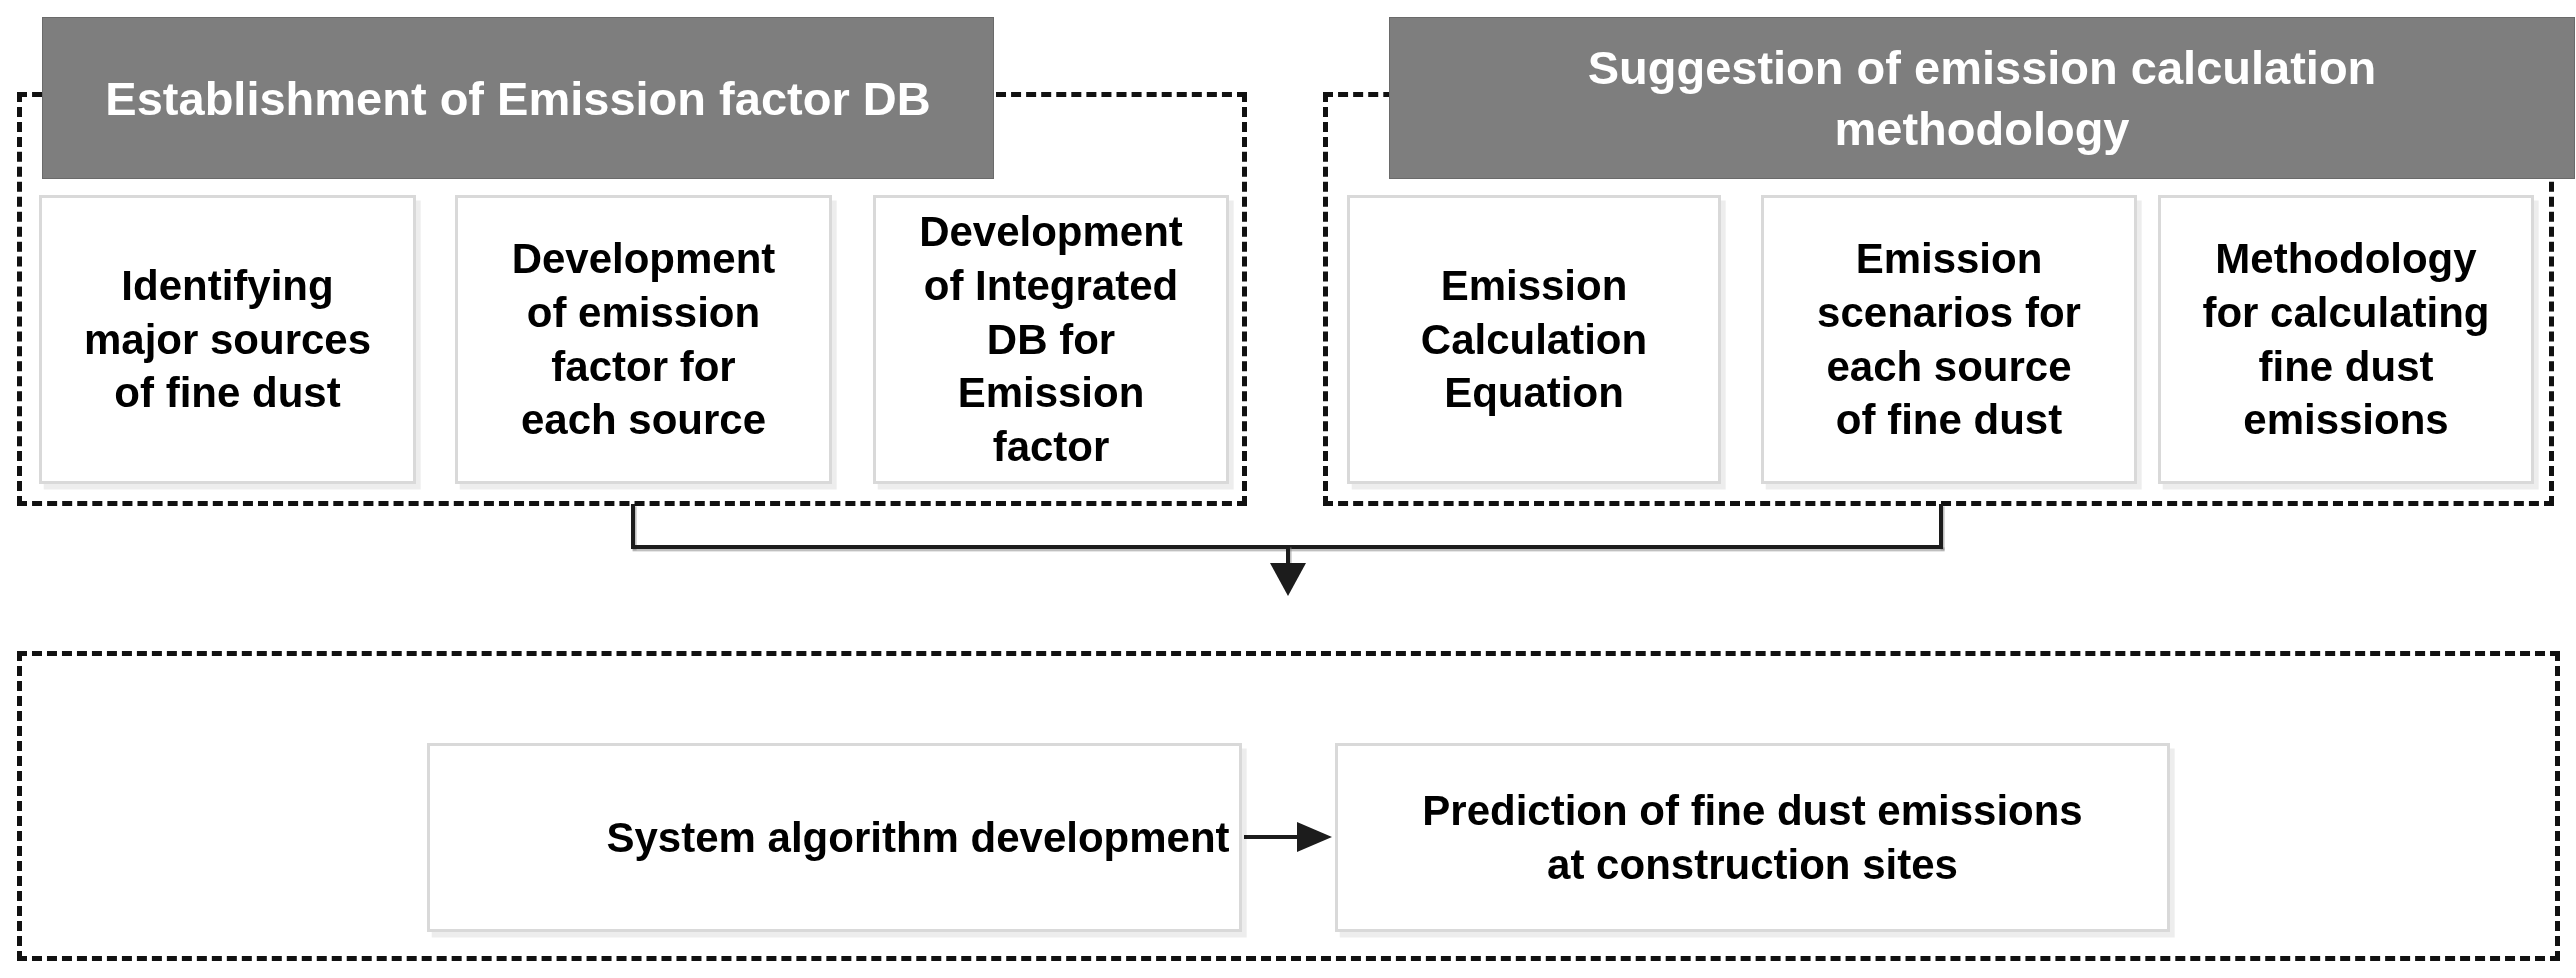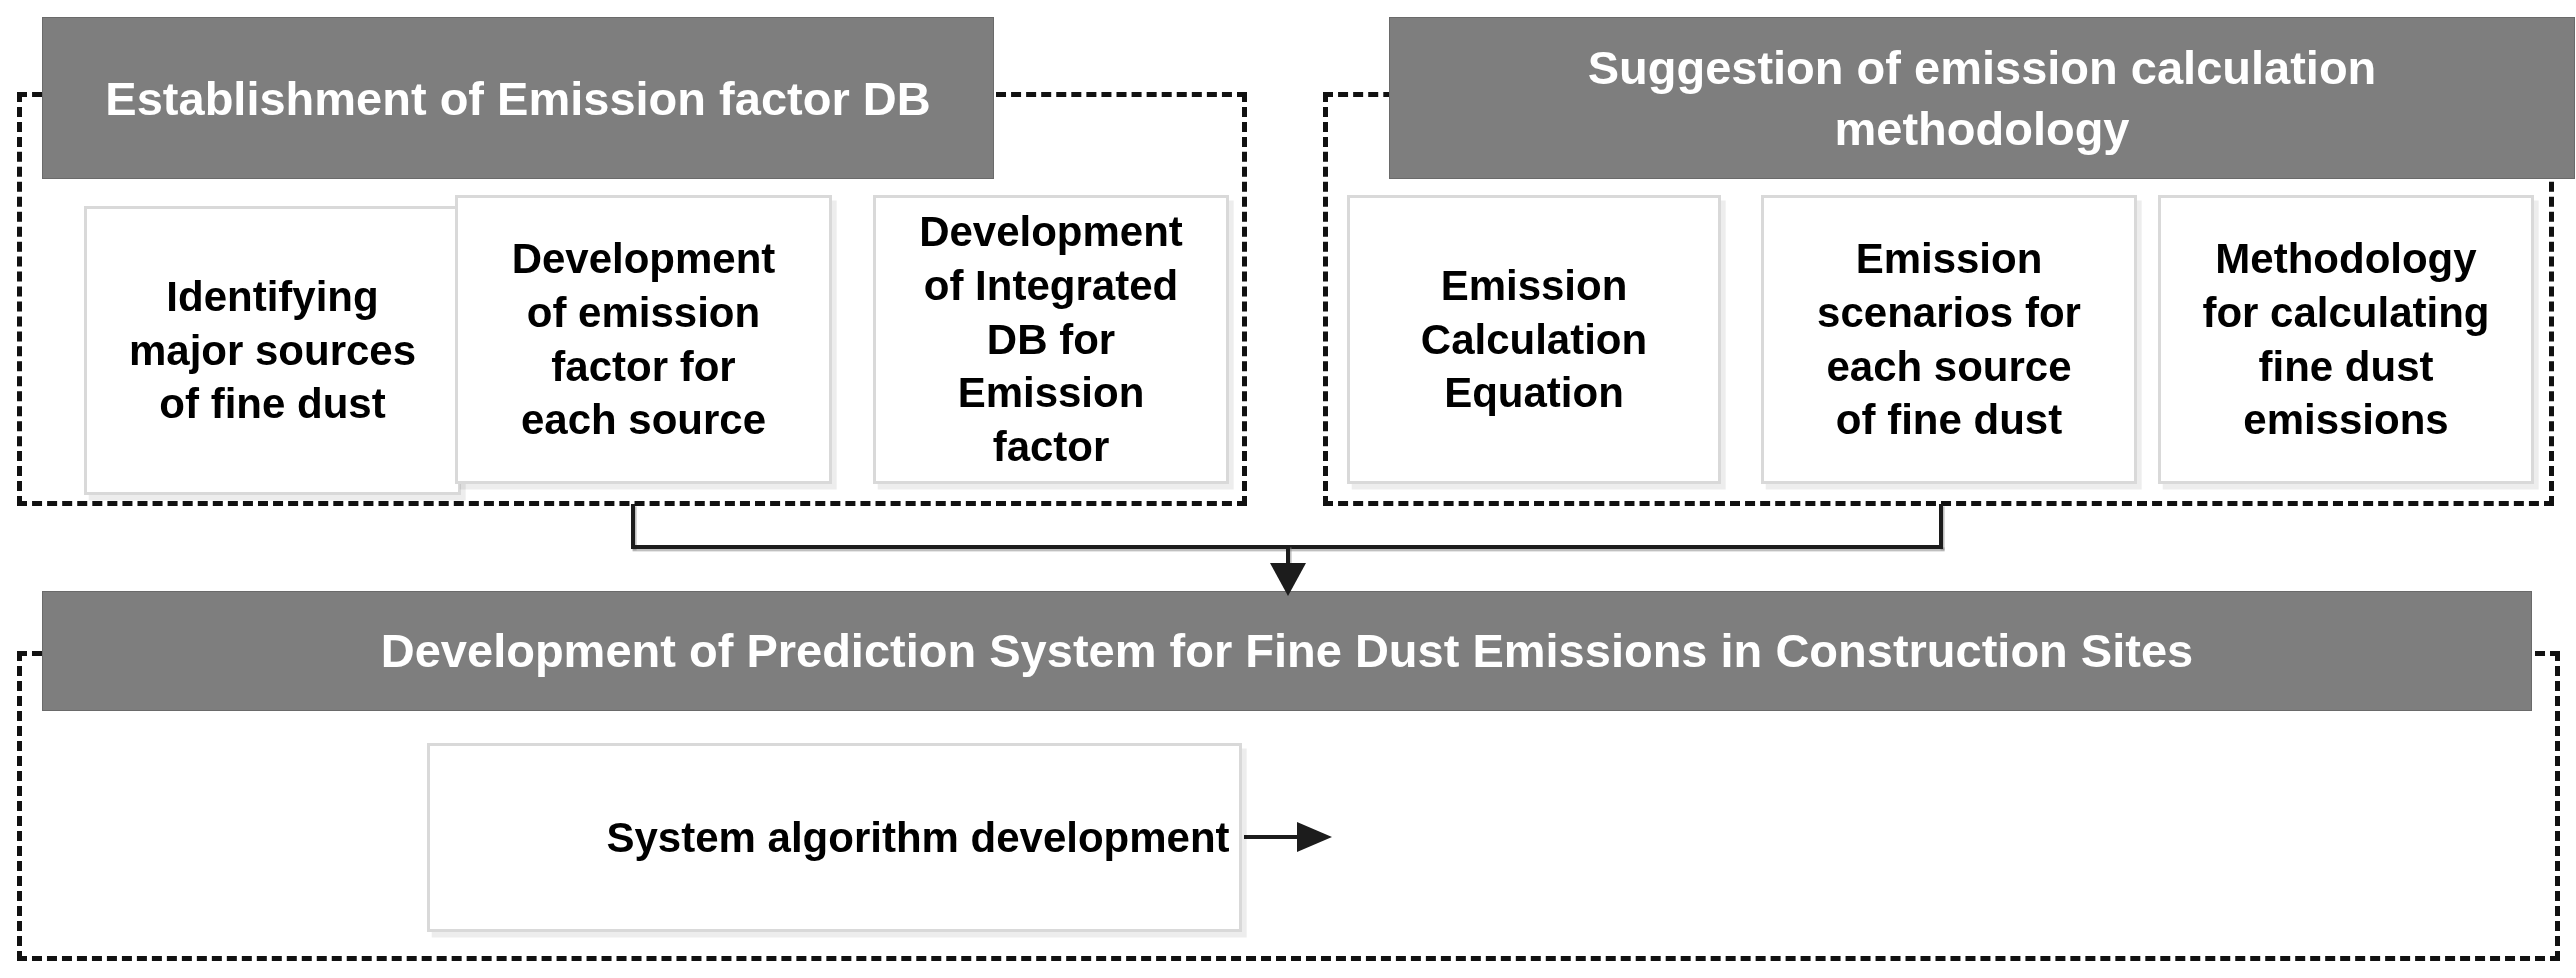--- a/index.html
+++ b/index.html
@@ -44,21 +44,21 @@
 <body>
 
 <div class="stage">
 
   <div class="dashed-box" style="left:17.3px; top:92px; width:1230px; height:414px;"></div>
 
   <div class="hdr" style="left:42px; top:17.3px; width:952px; height:162px;">
     <span>Establishment of Emission factor DB</span>
   </div>
 
-  <div class="wbox" style="left:39px; top:206px; width:377px; height:289px;margin-left:45px;">
+  <div class="wbox" style="left:39px; top:195px; width:377px; height:289px;">
     <span>Identifying
 major sources
 of fine dust</span>
   </div>
   <div class="wbox" style="left:455px; top:195px; width:377px; height:289px;">
     <span>Development
 of emission
 factor for
 each source</span>
   </div>
@@ -96,25 +96,26 @@
   </div>
 
   <div class="line" style="left:631px; top:504px; width:3.9px; height:44px;"></div>
   <div class="line" style="left:1939px; top:504px; width:3.9px; height:44px;"></div>
   <div class="line" style="left:631px; top:545px; width:1312px; height:3.9px;"></div>
   <div class="line" style="left:1286px; top:545px; width:3.9px; height:22px;"></div>
   <div class="tri-down" style="left:1270px; top:563px;"></div>
 
   <div class="dashed-box" style="left:17.3px; top:651px; width:2543px; height:310px;"></div>
 
-  <div class="hdr" style="left:42px; top:591px; width:2490px; height:120px;">
-    <span>Development of Prediction System for Fine Dust Emissions in Construction Sites</span>
-  </div>
 
   <div class="wbox" style="left:427px; top:743px; width:815px; height:189px;justify-content:flex-end;">
     <span>System algorithm development</span>
+  </div>
+  <div class="wbox" style="left:1335px; top:743px; width:835px; height:189px;">
+    <span>Prediction of fine dust emissions
+at construction sites</span>
   </div>
 
   <div class="line" style="left:1244px; top:835px; width:58px; height:3.9px; box-shadow:none;"></div>
   <div class="tri-right" style="left:1297px; top:822px;"></div>
 
 </div>
 
 
 </body></html>

